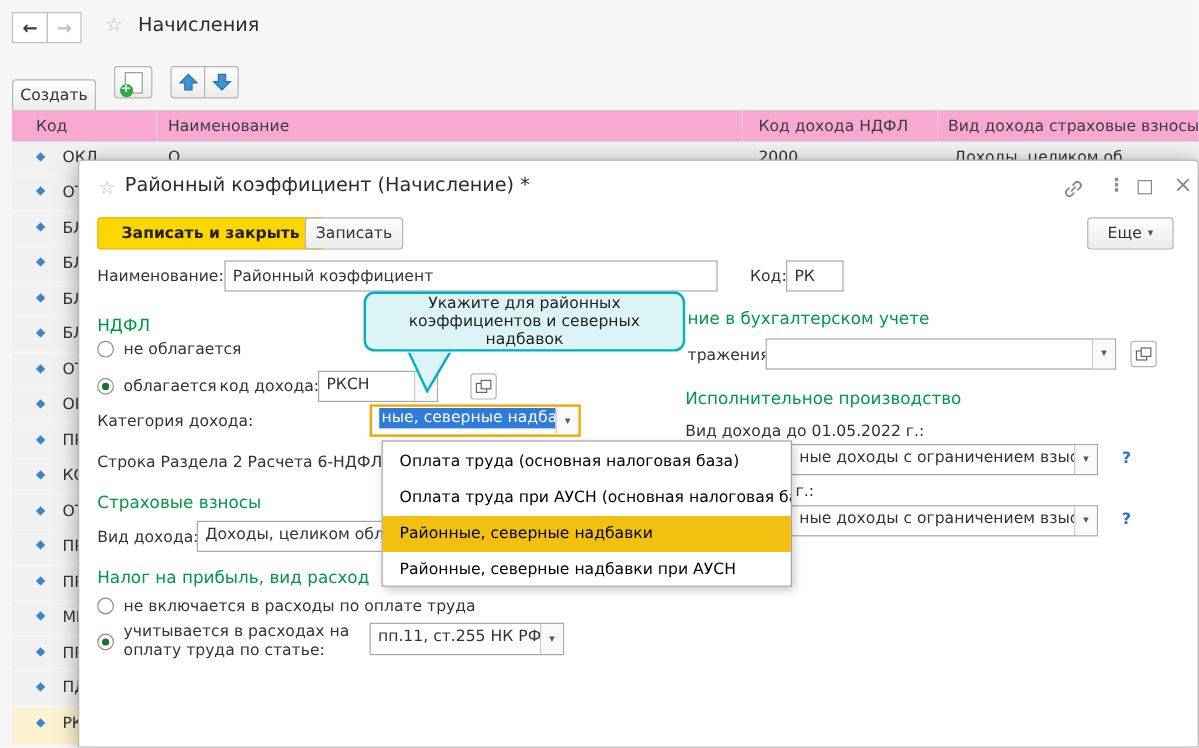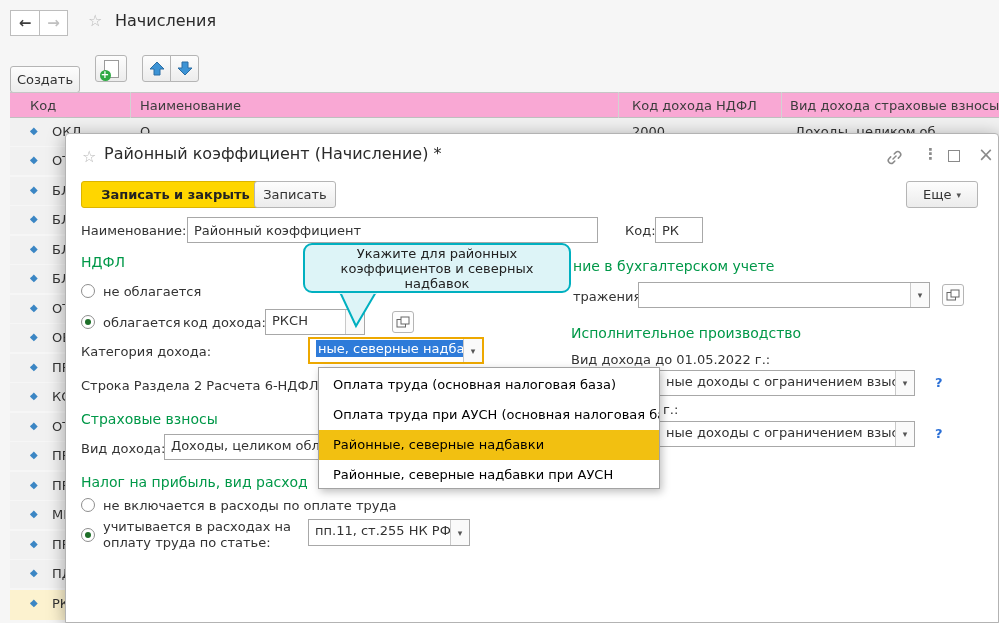--- a/index.html
+++ b/index.html
@@ -196,21 +196,21 @@
   <div class="btn" style="left:840px;top:47px;width:72px;">
     <span>Еще</span>
     <span style="font-size:9px;color:#555;">▾</span>
   </div>
 
   <span class="lbl" style="left:15px;top:89px;">Наименование:</span>
   <input class="inp" style="left: 121px; top: 83px; width: 411px;" value="Районный коэффициент">
   <span class="lbl" style="left:559px;top:89px;">Код:</span>
   <input class="inp" style="left: 589px; top: 83px; width: 48px;" value="РК">
 
-  <span class="grnhdr" style="left:15px;top:120px;">НДФЛ</span>
+  <span class="grnhdr" style="left:15px;top:130px;">НДФЛ</span>
   <span class="radio" style="left:15px;top:150px;"></span>
   <span class="lbl" style="left:37px;top:150px;">не облагается</span>
   <span class="radio on" style="left:15px;top:181px;"></span>
   <span class="lbl" style="left:37px;top:181px;">облагается</span>
   <span class="lbl" style="left:117px;top:181px;">код дохода:</span>
   <div class="cmb" style="left:199px;top:175px;width:100px;">
     <span class="v">РКСН</span>
     <span class="ar">▾</span>
   </div>
   <div class="obtn" style="left:326px;top:177px;">

